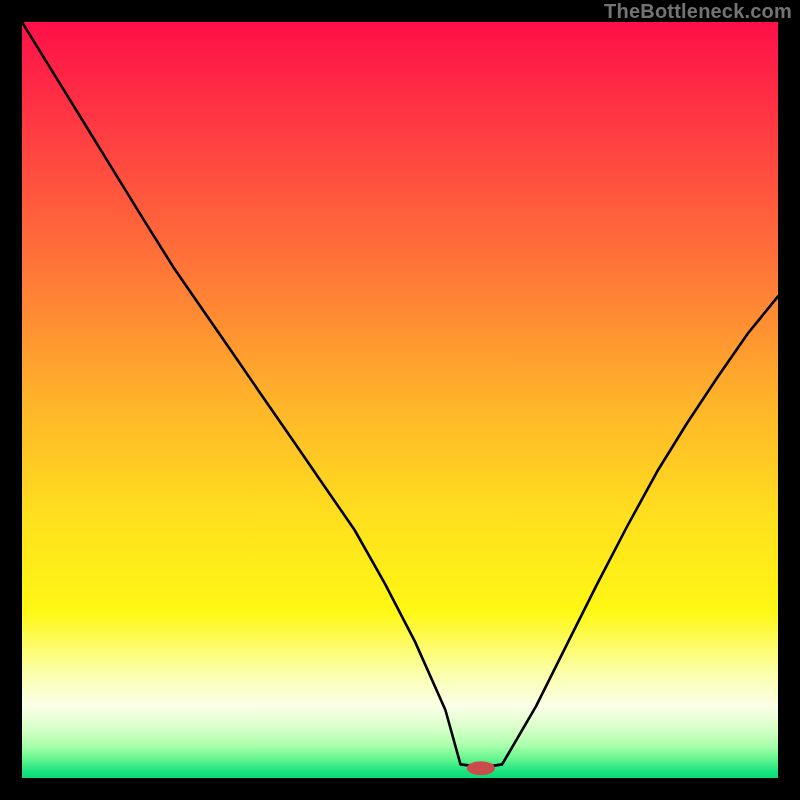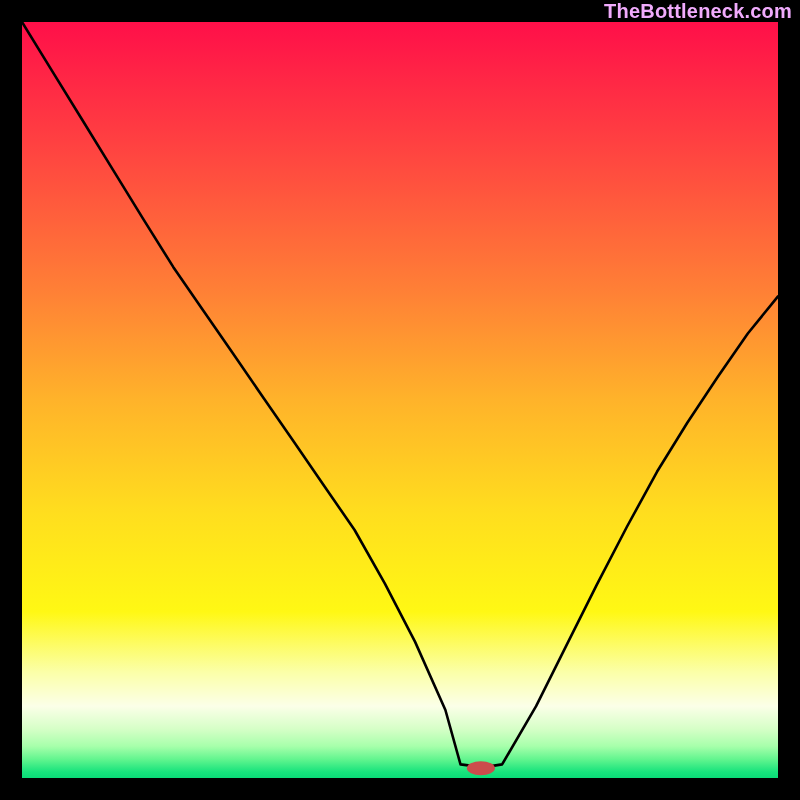--- a/index.html
+++ b/index.html
@@ -31,21 +31,21 @@
     width: 756px;
     height: 756px;
   }
   .watermark {
     position: absolute;
     top: 0;
     right: 8px;
     font-family: Arial, Helvetica, sans-serif;
     font-size: 20px;
     font-weight: 600;
-    color: #f0abfc;
+    color: #737373;
     letter-spacing: 0.2px;
     user-select: none;
   }
 </style>
 </head>
 <body>
 
 <div class="frame">
 
   <div class="watermark">TheBottleneck.com</div>

